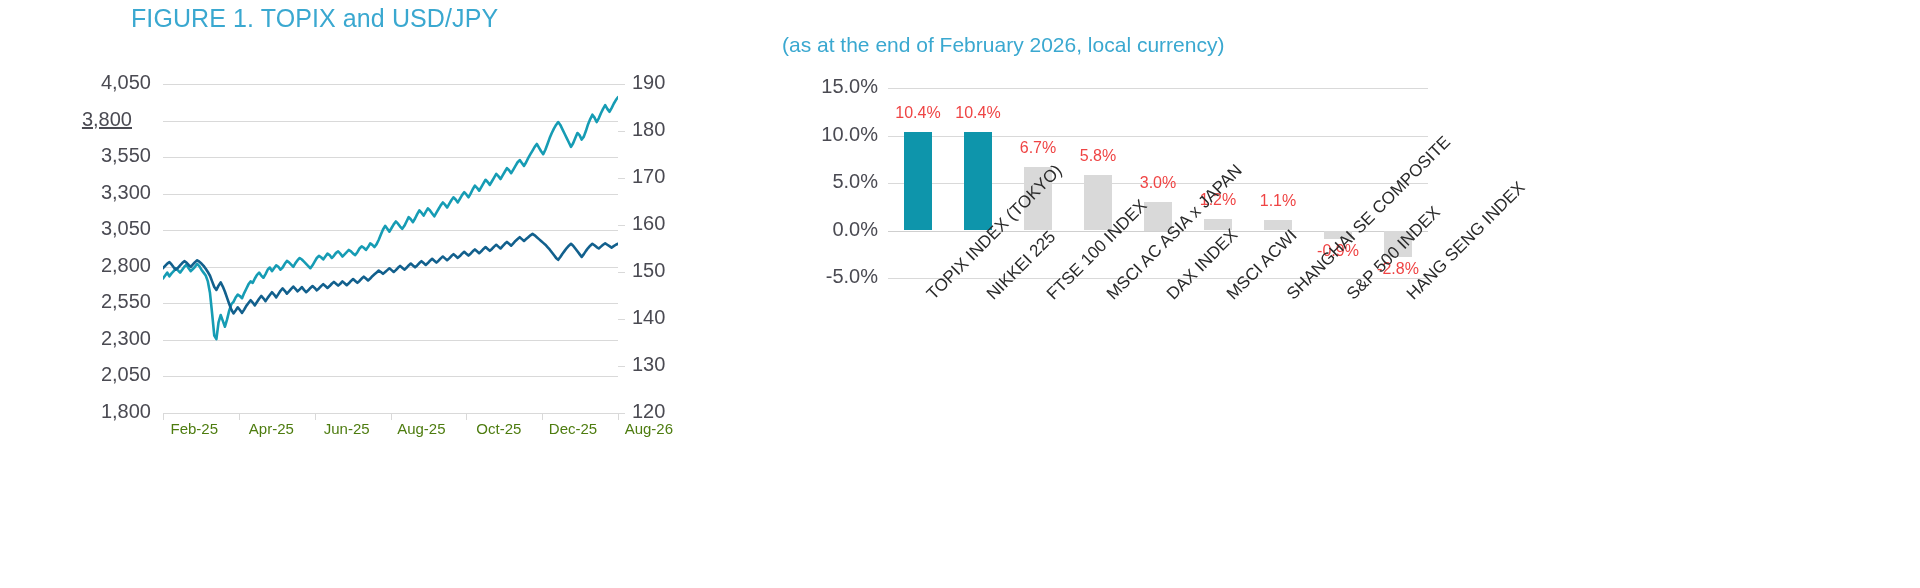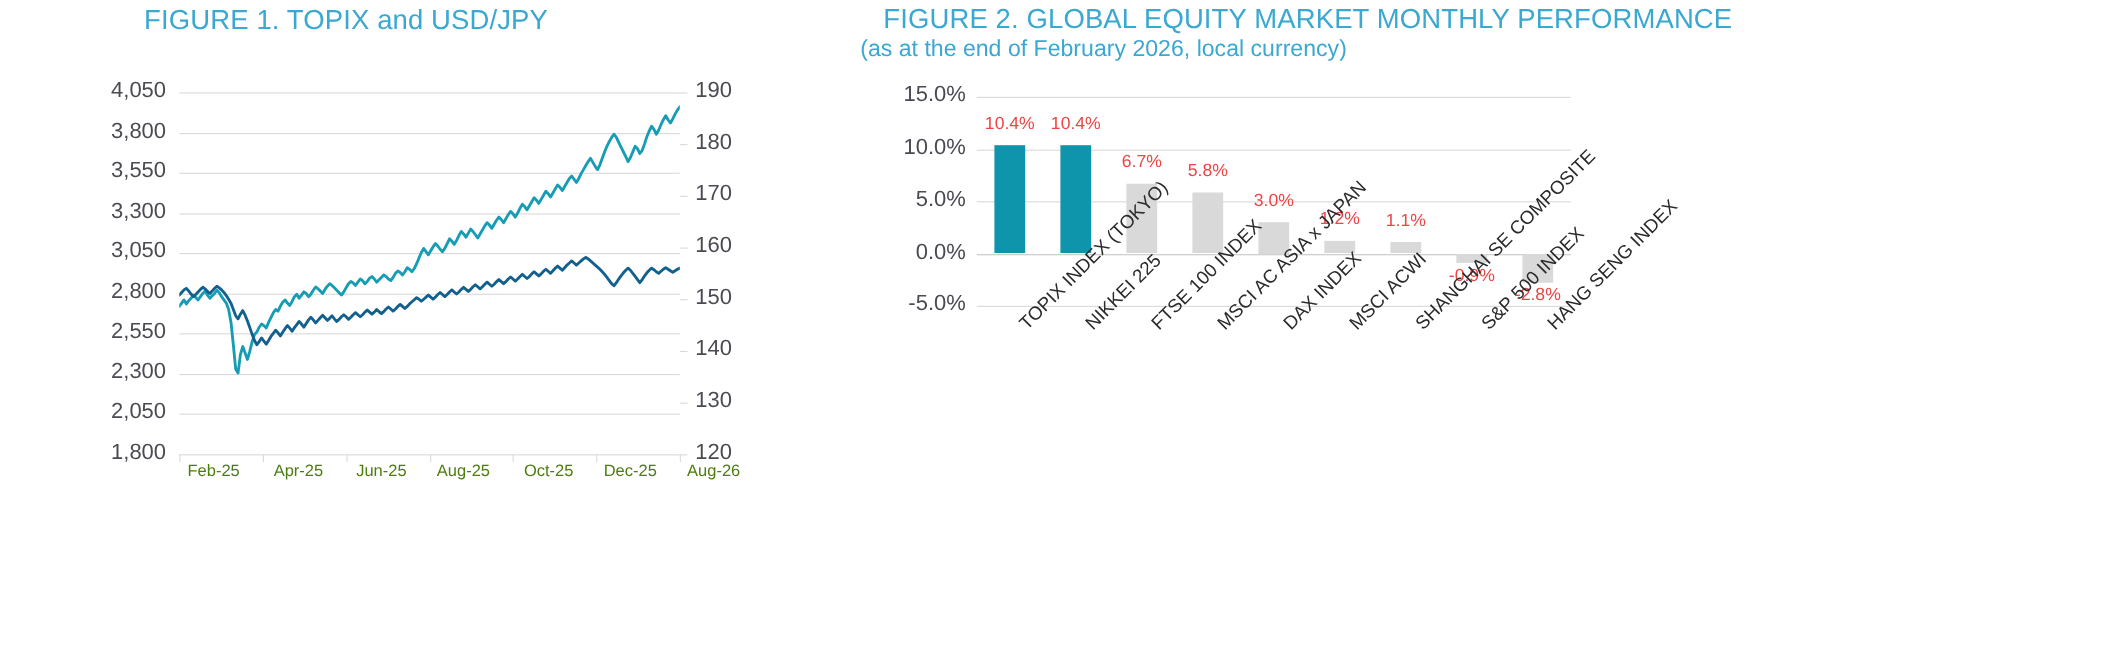--- a/index.html
+++ b/index.html
@@ -145,21 +145,21 @@
           <div class="gridline" style="left: 618px; width: 7px; top: 366px;"></div>
           <div class="gridline" style="left: 618px; width: 7px; top: 319px;"></div>
           <div class="gridline" style="left: 618px; width: 7px; top: 272px;"></div>
           <div class="gridline" style="left: 618px; width: 7px; top: 225px;"></div>
           <div class="gridline" style="left: 618px; width: 7px; top: 178px;"></div>
           <div class="gridline" style="left: 618px; width: 7px; top: 131px;"></div>
           <div class="gridline" style="left: 618px; width: 7px; top: 84px;"></div>
         </div>
       <div id="fig1-left-labels">
           <div class="axis-label lbl-left" style="right: 619px; top: 71px;">4,050</div>
-          <div class="axis-label lbl-left" style="right: 619px; top: 107.556px;">3,800</div>
+          <div class="axis-label lbl-left" style="right: 638px; top: 107.556px; text-decoration: underline;">3,800</div>
           <div class="axis-label lbl-left" style="right: 619px; top: 144.111px;">3,550</div>
           <div class="axis-label lbl-left" style="right: 619px; top: 180.667px;">3,300</div>
           <div class="axis-label lbl-left" style="right: 619px; top: 217.222px;">3,050</div>
           <div class="axis-label lbl-left" style="right: 619px; top: 253.778px;">2,800</div>
           <div class="axis-label lbl-left" style="right: 619px; top: 290.333px;">2,550</div>
           <div class="axis-label lbl-left" style="right: 619px; top: 326.889px;">2,300</div>
           <div class="axis-label lbl-left" style="right: 619px; top: 363.444px;">2,050</div>
           <div class="axis-label lbl-left" style="right: 619px; top: 400px;">1,800</div>
         </div>
       <div id="fig1-right-labels">
@@ -197,21 +197,20 @@
             <polyline points="0.00,184.24 2.14,181.89 4.27,179.54 6.41,178.13 8.54,180.48 10.68,183.30 12.82,185.65 14.95,183.77 17.09,181.42 19.23,179.07 21.36,177.19 23.50,178.60 25.63,180.95 27.77,182.83 29.91,180.48 32.04,178.13 34.18,176.25 36.31,177.66 38.45,179.54 40.59,181.89 42.72,184.71 44.86,188.00 47.00,191.76 49.13,197.40 51.27,203.04 53.40,205.86 55.54,201.63 57.68,198.34 59.81,202.57 61.95,207.74 64.08,213.85 66.22,219.96 68.36,225.60 70.49,229.36 72.63,226.54 74.77,223.25 76.90,226.07 79.04,228.89 81.17,225.60 83.31,221.84 85.45,219.02 87.58,216.20 89.72,218.55 91.85,221.37 93.99,218.08 96.13,214.79 98.26,211.97 100.40,214.32 102.54,217.14 104.67,213.85 106.81,211.03 108.94,208.21 111.08,210.56 113.22,213.38 115.35,210.09 117.49,206.80 119.62,204.45 121.76,206.80 123.90,209.62 126.03,207.27 128.17,204.92 130.31,202.57 132.44,204.92 134.58,207.27 136.71,205.39 138.85,203.04 140.99,205.86 143.12,208.21 145.26,206.33 147.39,203.98 149.53,202.10 151.67,203.98 153.80,206.33 155.94,204.45 158.08,202.10 160.21,200.22 162.35,202.10 164.48,203.98 166.62,202.10 168.76,199.75 170.89,197.87 173.03,199.75 175.16,201.63 177.30,199.75 179.44,197.40 181.57,199.28 183.71,201.16 185.85,199.28 187.98,196.93 190.12,195.05 192.25,196.93 194.39,198.81 196.53,196.93 198.66,194.58 200.80,192.70 202.93,194.58 205.07,196.46 207.21,194.58 209.34,192.23 211.48,190.35 213.62,188.47 215.75,186.59 217.89,188.00 220.02,189.88 222.16,188.00 224.30,186.12 226.43,184.24 228.57,186.12 230.70,188.00 232.84,186.12 234.98,183.77 237.11,181.89 239.25,183.77 241.38,185.65 243.52,183.77 245.66,181.42 247.79,179.54 249.93,181.42 252.07,183.30 254.20,181.42 256.34,179.07 258.47,177.19 260.61,179.07 262.75,180.95 264.88,179.07 267.02,176.72 269.15,174.84 271.29,176.72 273.43,178.60 275.56,176.72 277.70,174.37 279.84,172.49 281.97,174.37 284.11,176.25 286.24,174.37 288.38,172.02 290.52,170.14 292.65,172.02 294.79,173.90 296.92,172.02 299.06,169.67 301.20,167.79 303.33,169.67 305.47,171.55 307.61,169.67 309.74,167.32 311.88,165.44 314.01,167.32 316.15,169.20 318.29,167.32 320.42,164.97 322.56,163.09 324.69,164.97 326.83,166.85 328.97,164.97 331.10,162.62 333.24,160.74 335.38,162.62 337.51,164.50 339.65,162.15 341.78,159.80 343.92,157.92 346.06,159.80 348.19,161.68 350.33,159.33 352.46,156.98 354.60,155.10 356.74,153.22 358.87,155.10 361.01,156.98 363.15,155.10 365.28,153.22 367.42,151.34 369.55,149.93 371.69,151.34 373.83,153.22 375.96,155.10 378.10,156.98 380.23,158.86 382.37,160.74 384.51,163.09 386.64,165.44 388.78,168.26 390.92,171.08 393.05,173.90 395.19,175.78 397.32,172.96 399.46,169.67 401.60,166.85 403.73,164.03 405.87,161.68 408.00,159.80 410.14,161.68 412.28,164.50 414.41,167.32 416.55,170.14 418.69,172.96 420.82,170.14 422.96,166.85 425.09,164.03 427.23,161.68 429.37,159.80 431.50,161.21 433.64,163.09 435.77,164.50 437.91,162.62 440.05,160.74 442.18,159.33 444.32,160.74 446.46,162.15 448.59,163.56 450.73,162.15 452.86,160.74 455.00,159.80" fill="none" stroke="#12608d" stroke-width="2.6" stroke-linejoin="round" stroke-linecap="round"></polyline>
           </svg>
       </div>
 
 
     </div>
   </div>
 
   <div class="panel" id="panel-right">
 
-    <div class="fig-title" id="title-fig2">FIGURE 2. GLOBAL EQUITY MARKET MONTHLY PERFORMANCE</div>
     <div class="fig-sub" id="sub-fig2">(as at the end of February 2026, local currency)</div>
 
     <div id="chart2">
       <div id="fig2-grid">
           <div class="gridline" style="left: 118px; width: 540px; top: 278px;"></div>
           <div class="gridline" style="left: 118px; width: 540px; top: 231px;"></div>
           <div class="gridline" style="left: 118px; width: 540px; top: 183px;"></div>
           <div class="gridline" style="left: 118px; width: 540px; top: 136px;"></div>
           <div class="gridline" style="left: 118px; width: 540px; top: 88px;"></div>
           <div class="gridline" style="left: 118px; width: 540px; top: 231px; background: rgb(207, 207, 207);"></div>

